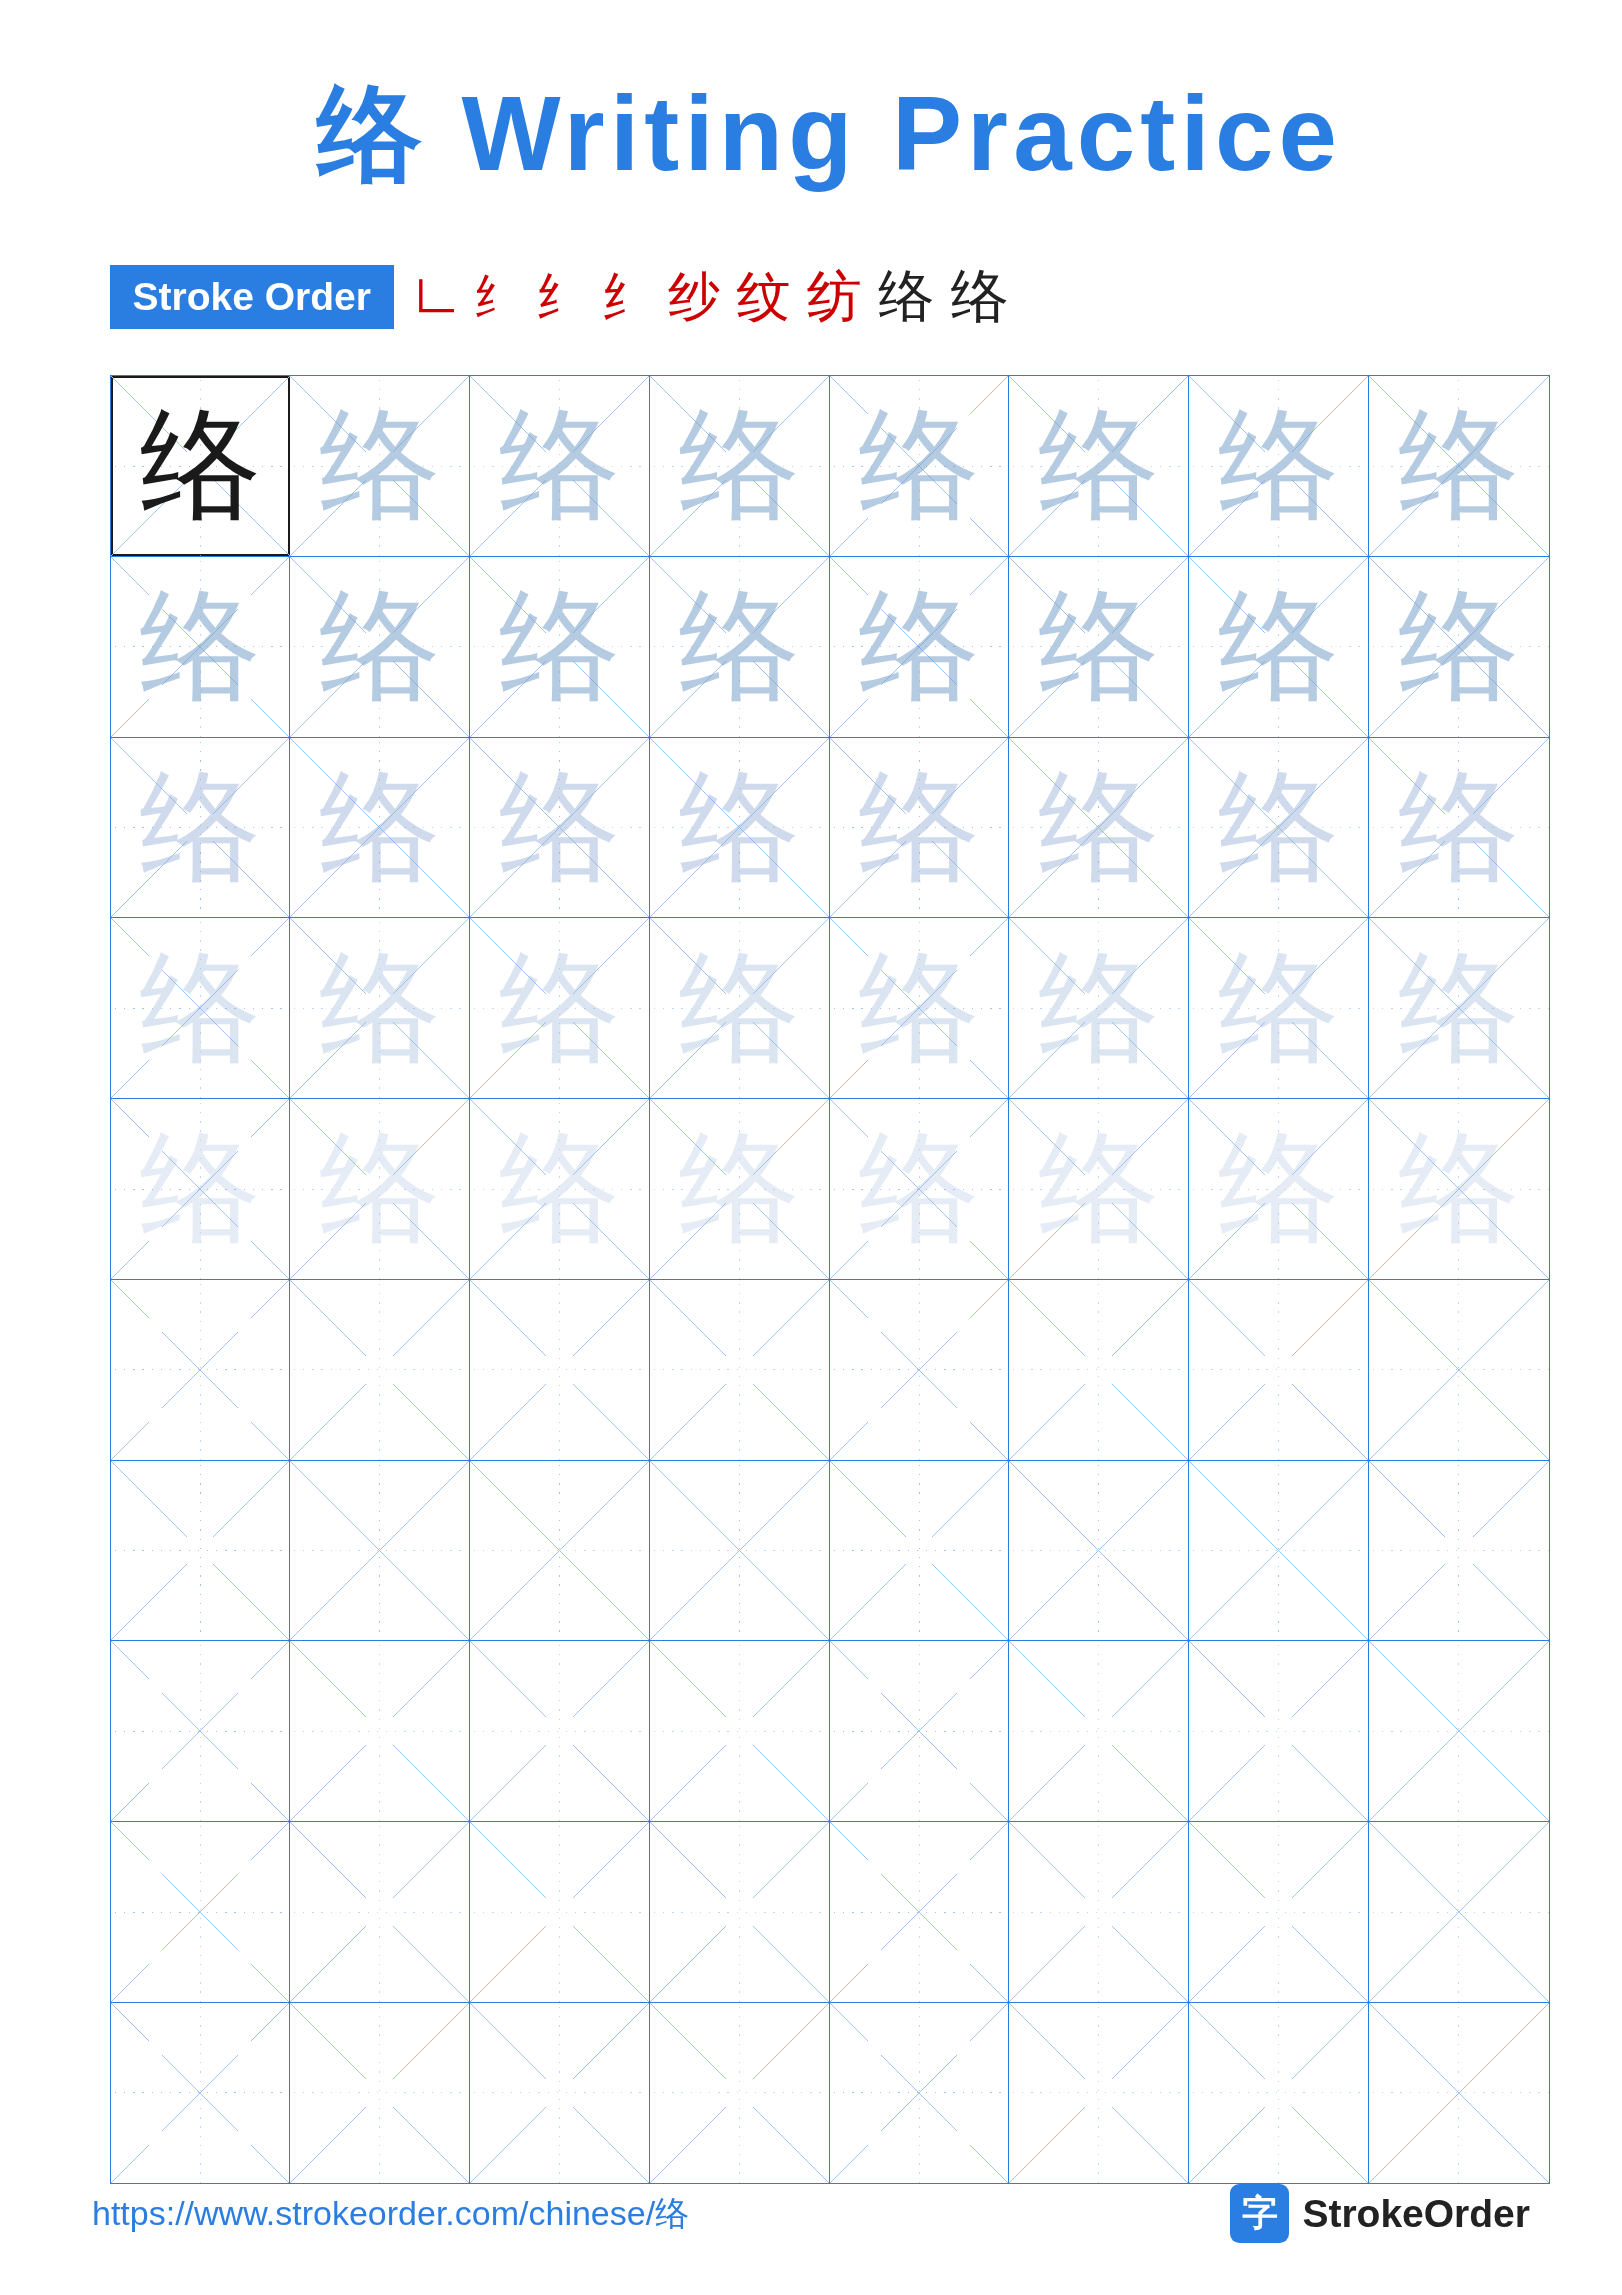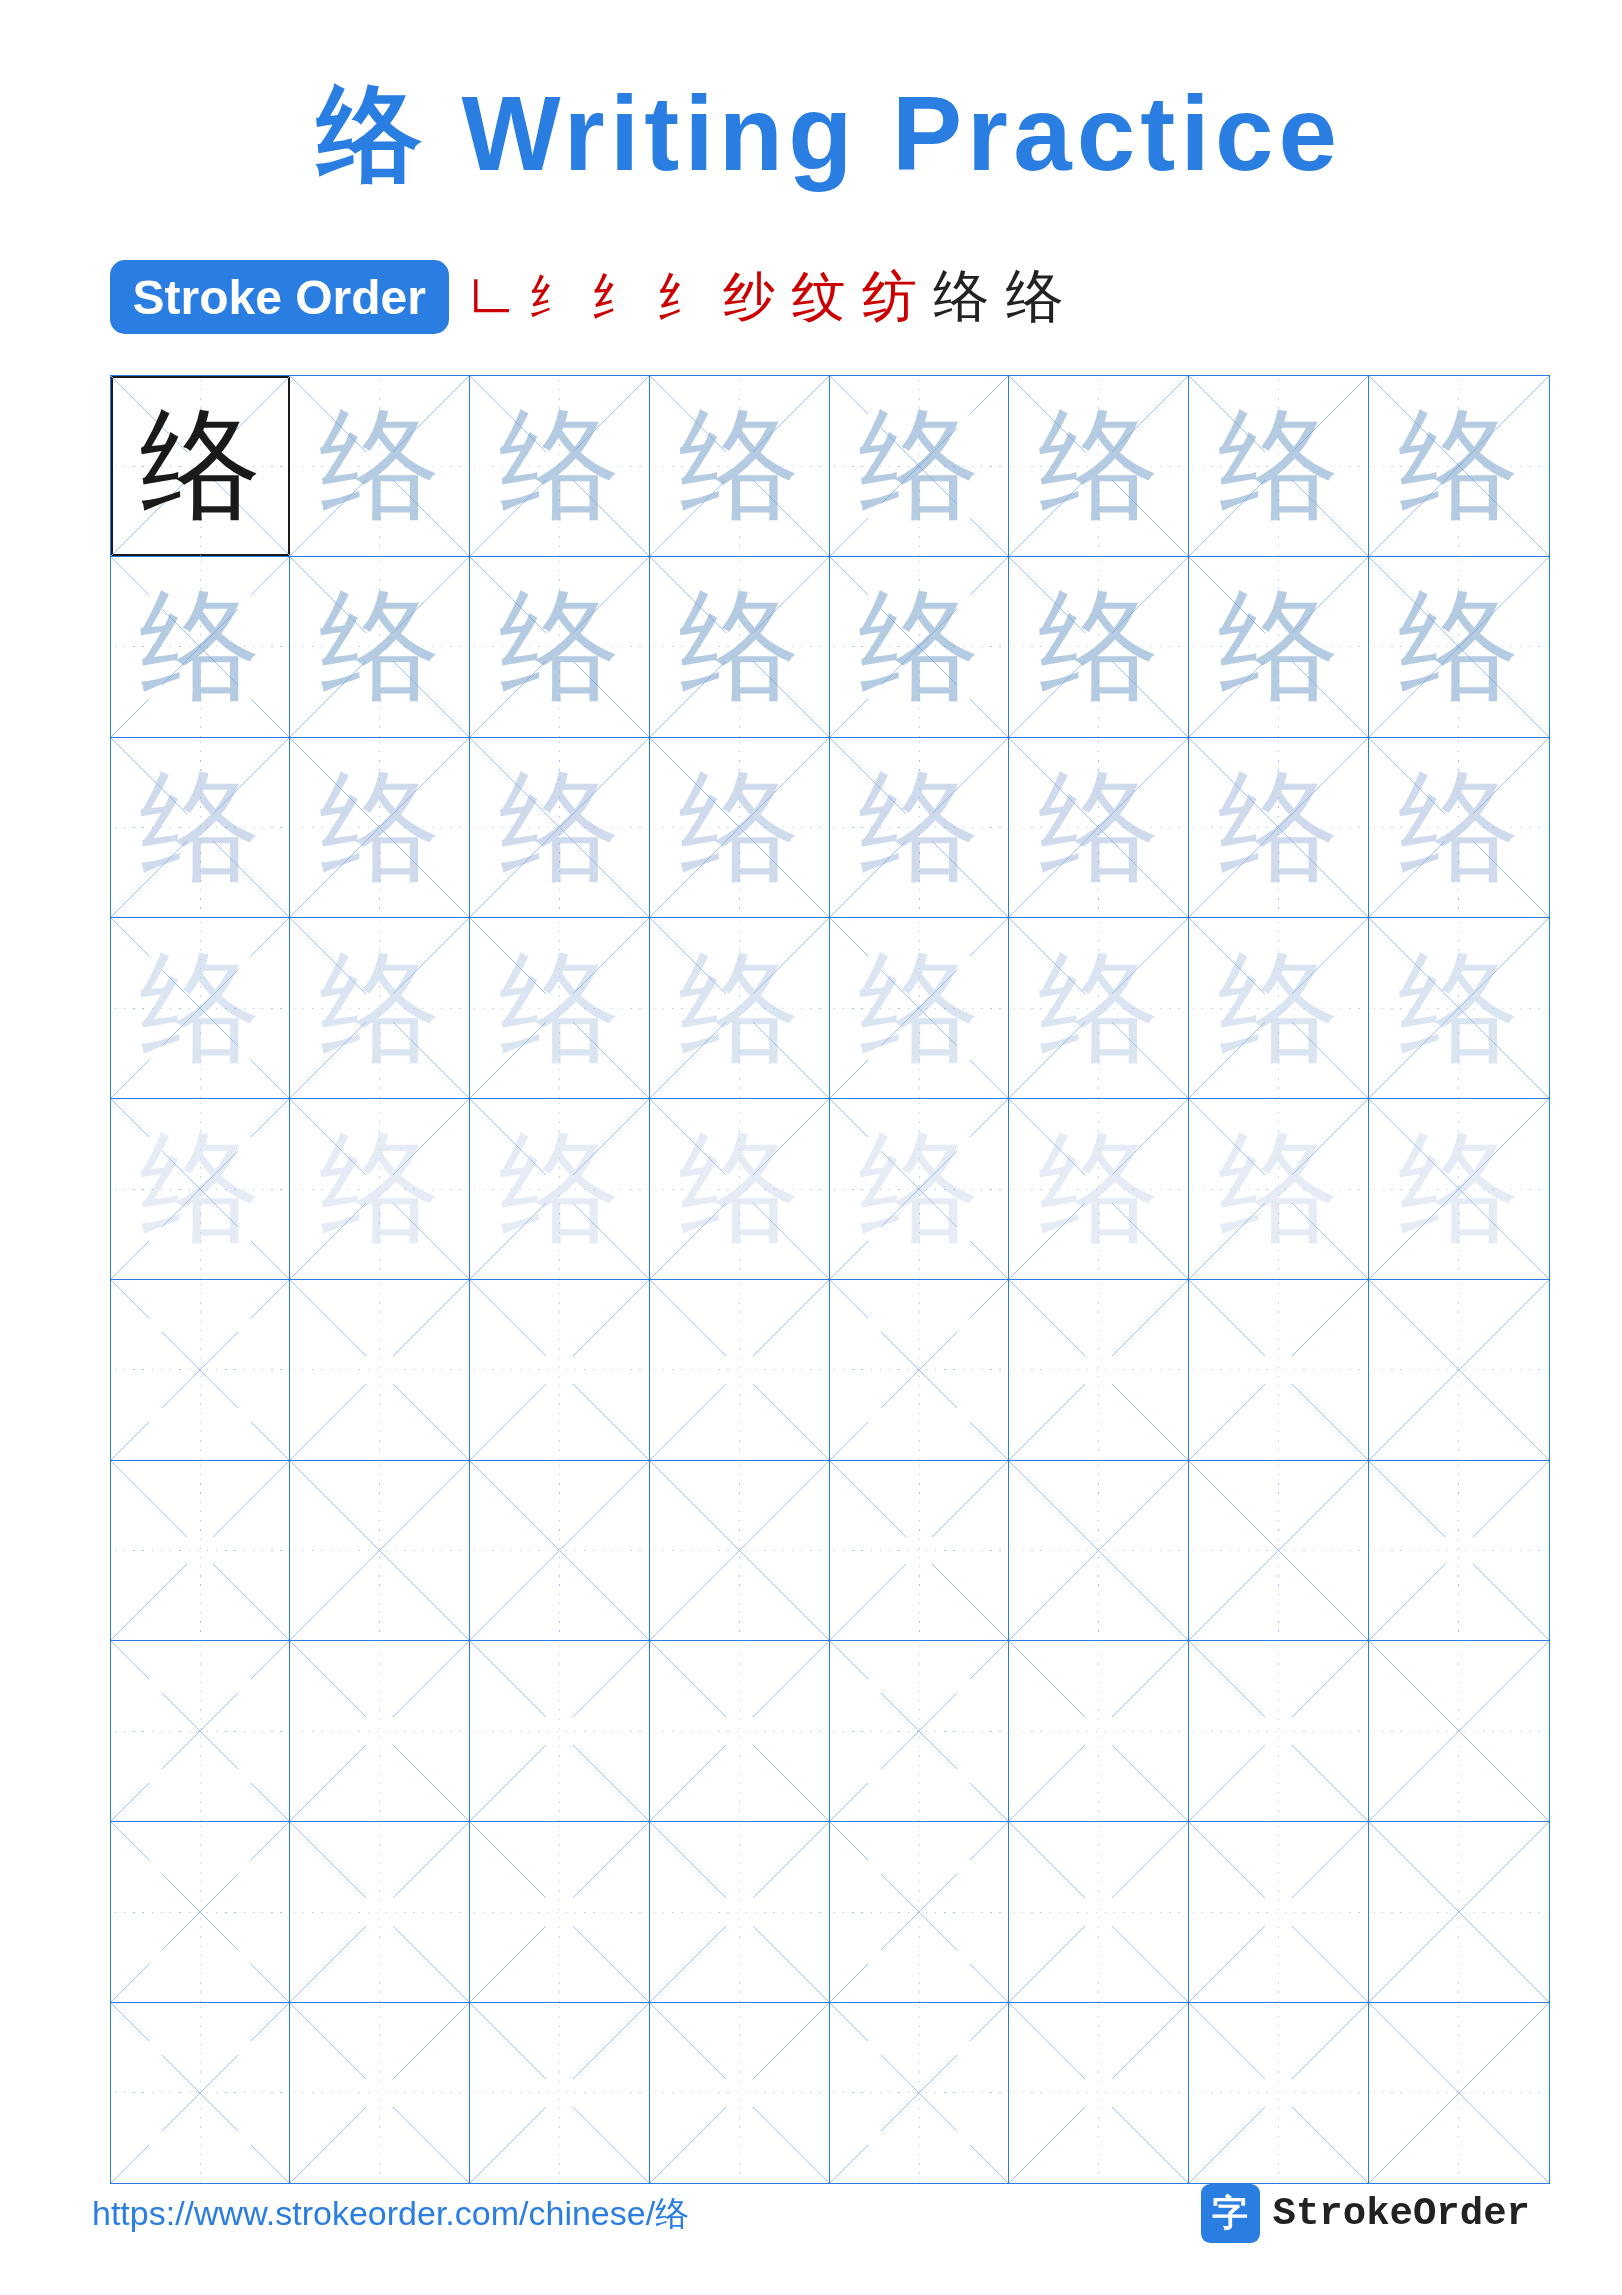--- a/index.html
+++ b/index.html
@@ -45,25 +45,25 @@
       align-items: center;
       margin-top: 52px;
       margin-bottom: 39px;
       width: 1440px;
       gap: 19.6px;
     }
 
     .stroke-order-badge {
       background: #2a7de1;
       color: white;
-      font-size: 48px;
+      font-size: 39px;
       font-family: 'Arial', sans-serif;
       font-weight: bold;
       padding: 9.8px 23px;
-      border-radius: 15px;
+      border-radius: 0;
       white-space: nowrap;
     }
 
     .stroke-order-chars {
       display: flex;
       align-items: center;
       gap: 16.4px;
       font-size: 52px;
       color: #222;
       font-family: serif;
@@ -199,21 +199,21 @@
       color: white;
       font-size: 36px;
       font-family: serif;
       font-weight: bold;
     }
 
     .footer-logo-text {
       font-size: 39px;
       font-weight: bold;
       color: #222;
-      font-family: Liberation Mono, monospace;
+      font-family: Liberation Sans, sans-serif;
     }
 
     
     .grid-cell.first-cell {
       border: none;
       outline: 2px solid #1a1a1a;
       outline-offset: -2px;
     }
   </style>
 </head>

